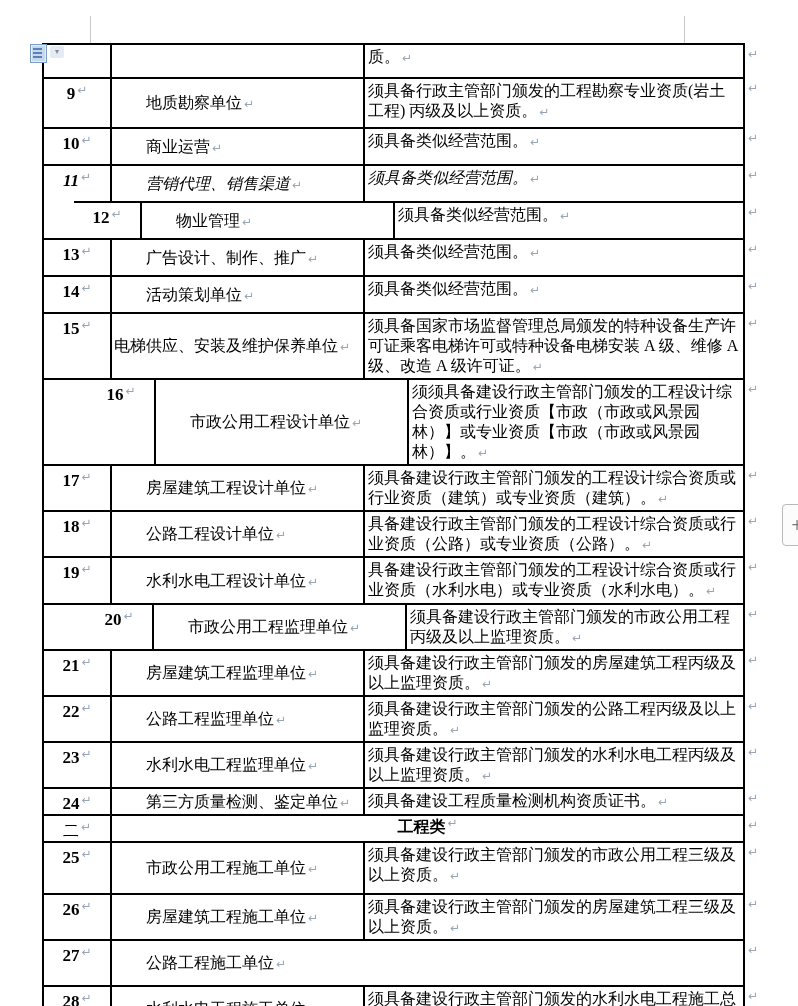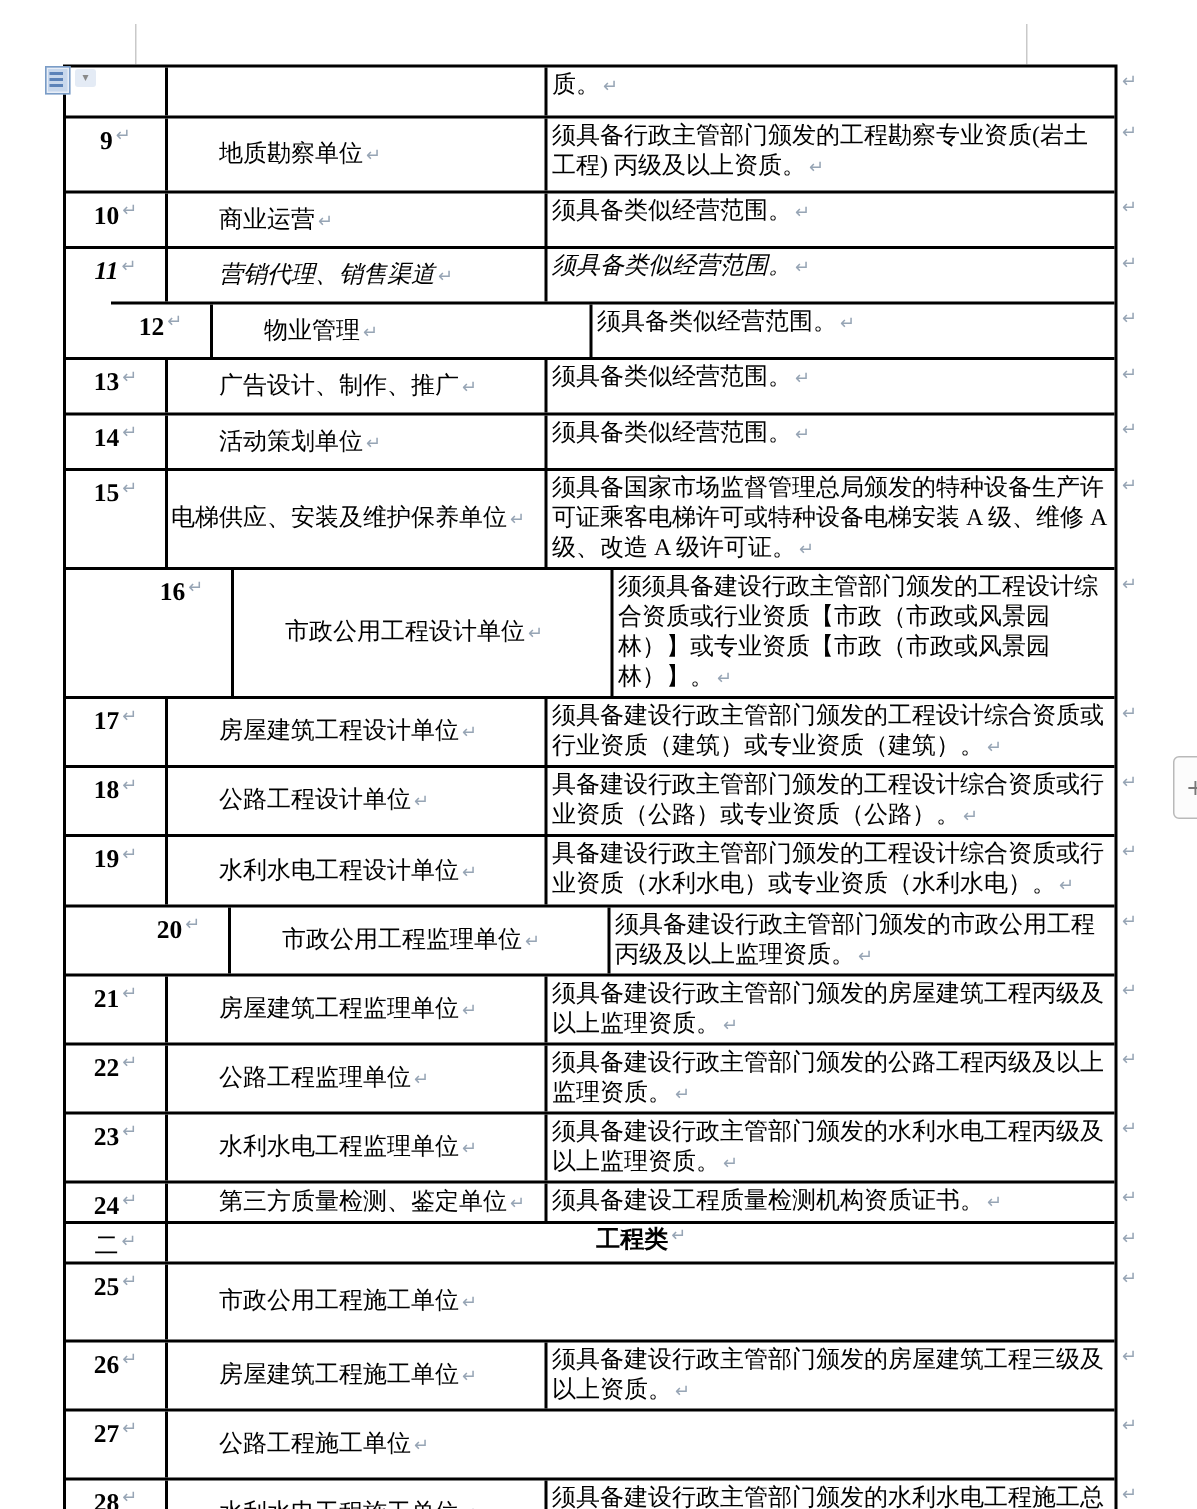--- a/index.html
+++ b/index.html
@@ -365,20 +365,23 @@
   </div>
 
   <div class="trow" style="min-height: 52px;">
     <div class="cell c1">
       <span class="num">25</span>
           <span class="pm">↵</span>
     </div>
     <div class="cell c2">
       <span class="label-line"><span>市政公用工程施工单位</span><span class="pm">↵</span></span>
     </div>
+    <div class="cell c3">
+      <span class="req">须具备建设行政主管部门颁发的市政公用工程三级及以上资质。</span><span class="pm">↵</span>
+    </div>
     <span class="pm rowmark">↵</span>
   </div>
 
   <div class="trow" style="min-height: 46px;">
     <div class="cell c1">
       <span class="num">26</span>
           <span class="pm">↵</span>
     </div>
     <div class="cell c2">
       <span class="label-line"><span>房屋建筑工程施工单位</span><span class="pm">↵</span></span>

